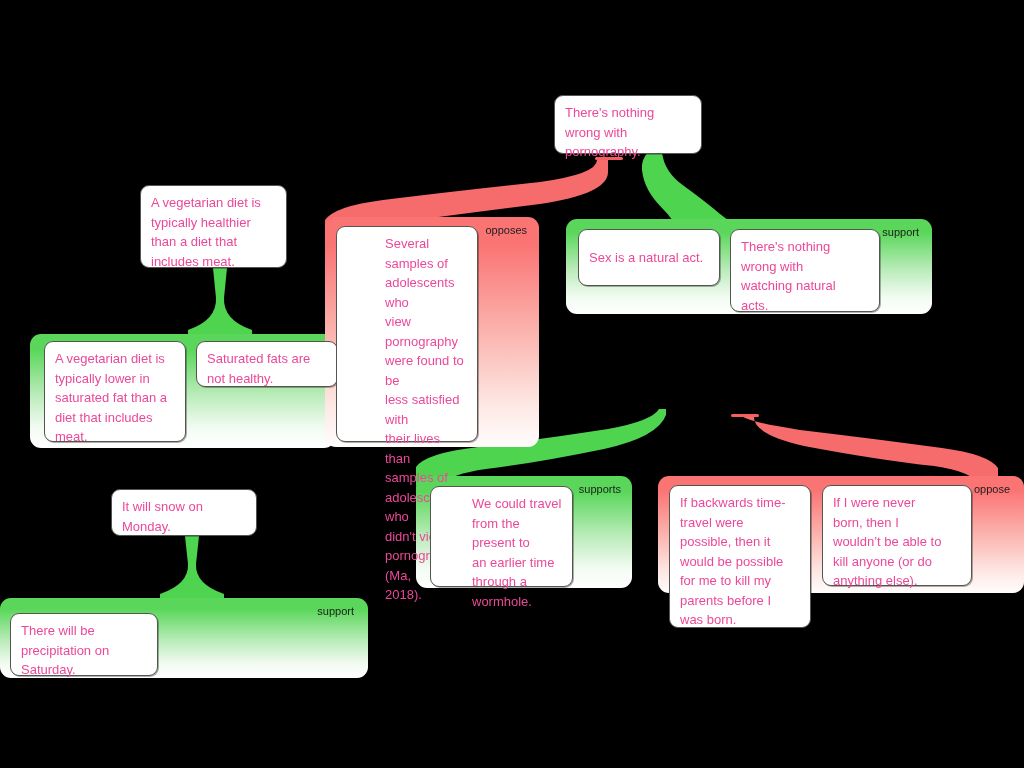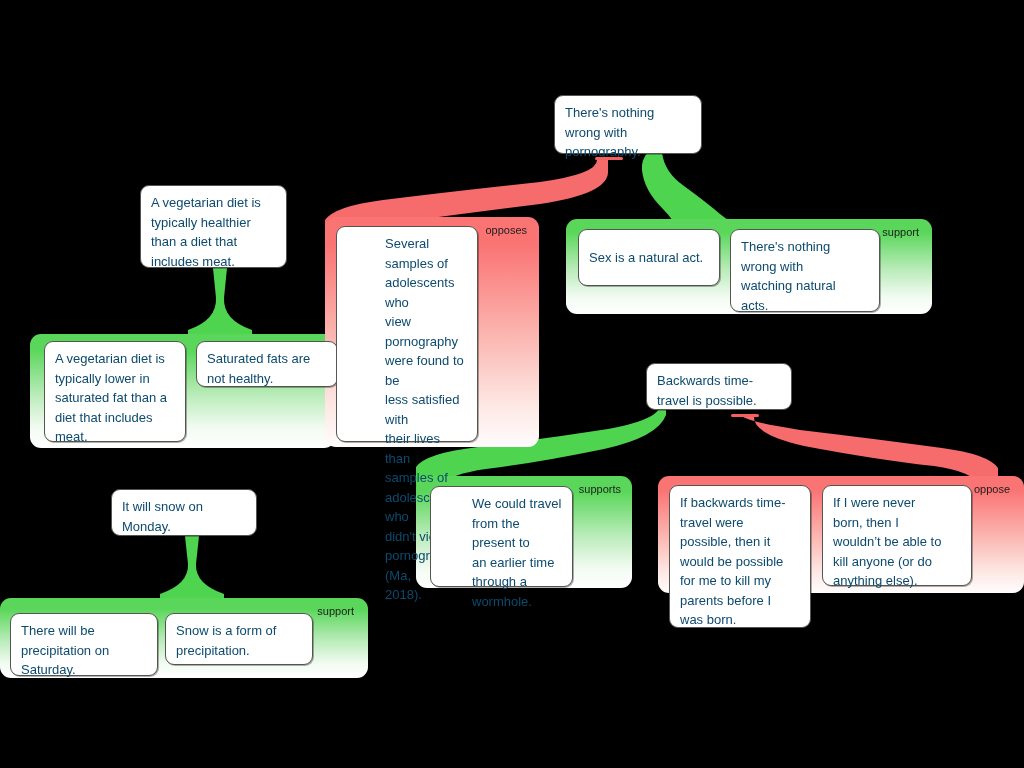--- a/index.html
+++ b/index.html
@@ -21,21 +21,21 @@
     background: #000000;
   }
 
   
   .claim {
     position: absolute;
     box-sizing: border-box;
     background: #ffffff;
     border: 1px solid #55554f;
     border-radius: 9px;
-    color: #0c4a6e;
+    color: #ec4899;
     font-family: "Liberation Sans", sans-serif;
     font-size: 13px;
     line-height: 19.5px;
     padding: 7px 9px 7px 10px;
     box-shadow: 1px 1px 0 rgba(0,0,0,0.30);
     white-space: pre-line;
     z-index: 40;
   }
   .claim.vcenter {
     display: flex;
@@ -180,25 +180,21 @@
     <span class="group-label" style="right:14px;">support</span>
   </div>
 
   <div class="claim" style="left:111px; top:489px; width:146px; height:47px;">It will snow on
 Monday.</div>
 
   <div class="claim" style="left:10px; top:613px; width:148px; height:63px;">There will be
 precipitation on
 Saturday.</div>
 
-  <div class="claim" style="left:165px; top:613px; width:148px; height:52px;">Snow is a form of
-precipitation.</div>
-
-  <div class="claim" style="left:646px; top:363px; width:146px; height:47px;">Backwards time-
-travel is possible.</div>
+
 
   <div class="tick" style="left:731px; top:414px; width:28px;"></div>
 
   <div class="conn behind" style="left:416px; top:409px; width:250px; height:76px;">
     <svg width="250" height="76" viewBox="0 0 250 76">
       <path d="M 243 0 L 250 0 L 250 6
                Q 242 28 188 40
                Q 120 54 70 60
                Q 34 65 26 76
                L 0 76 L 0 58

